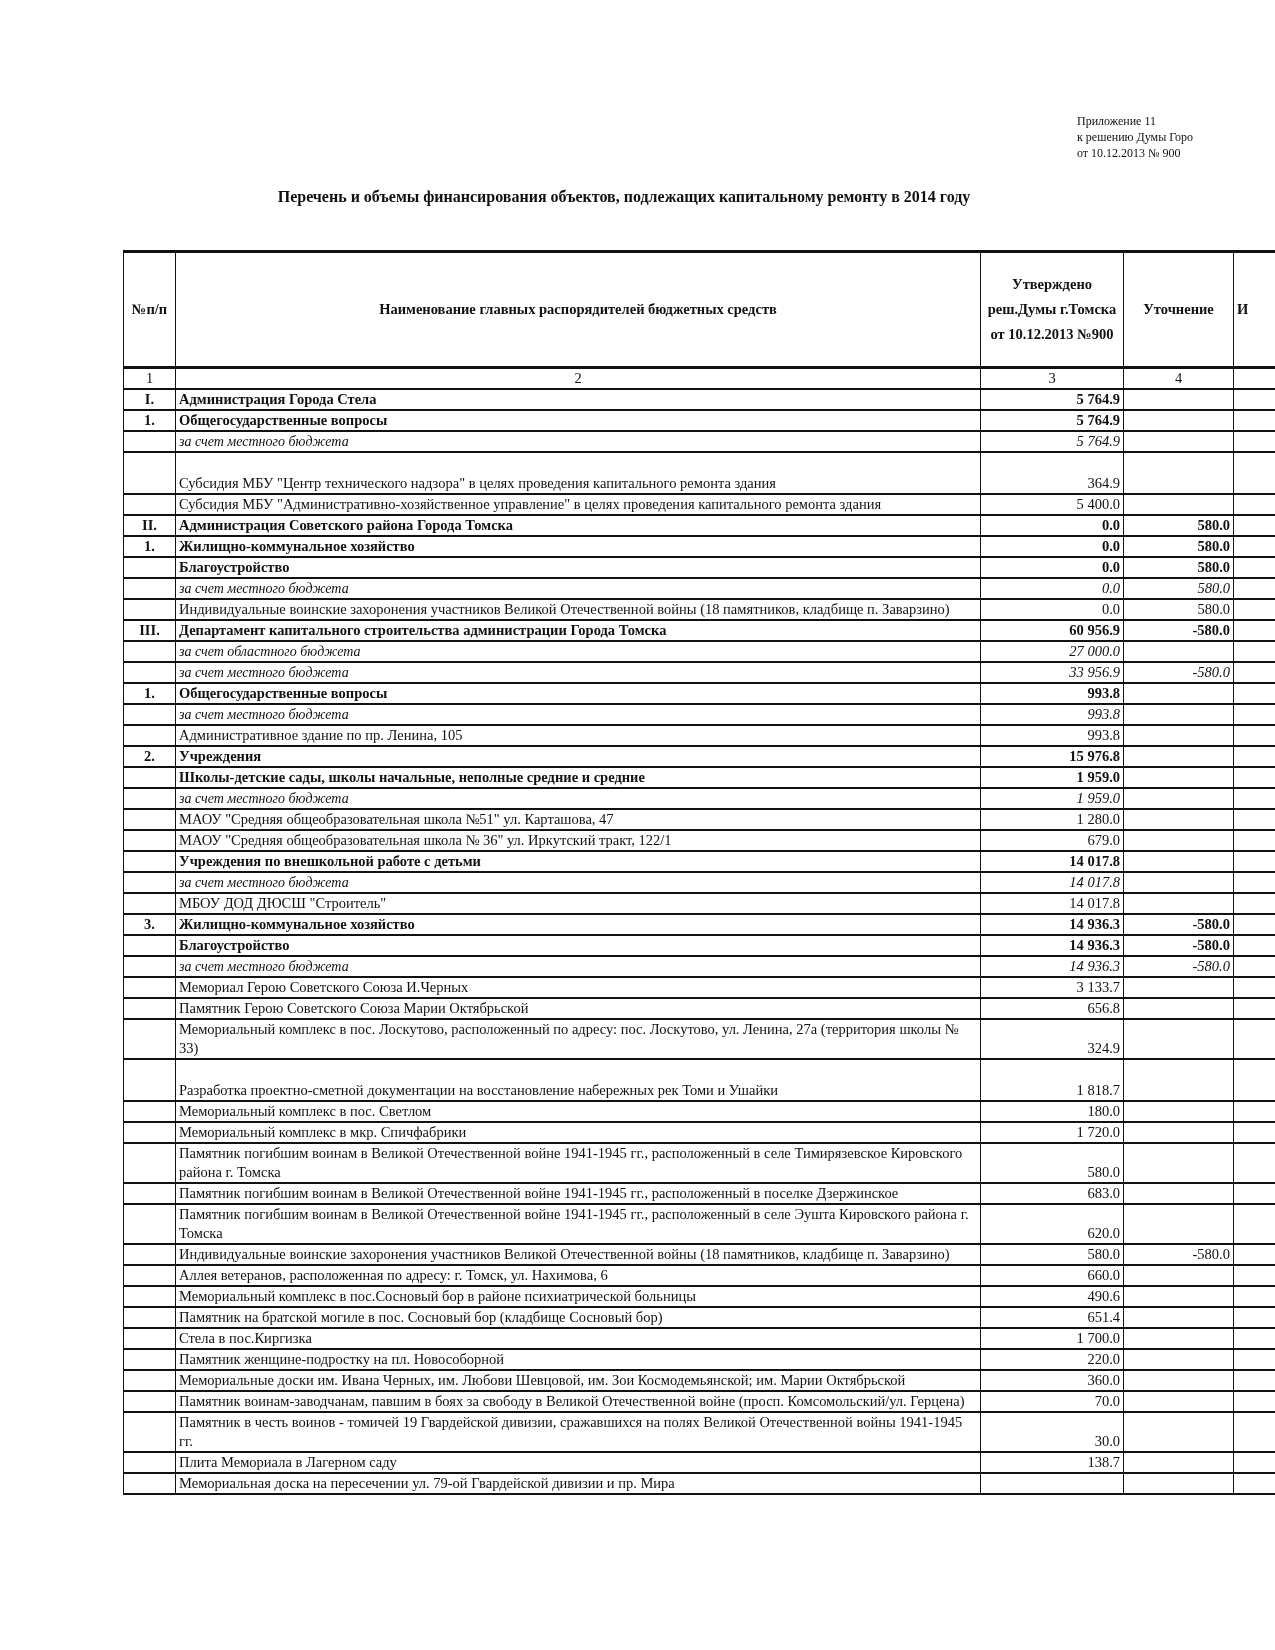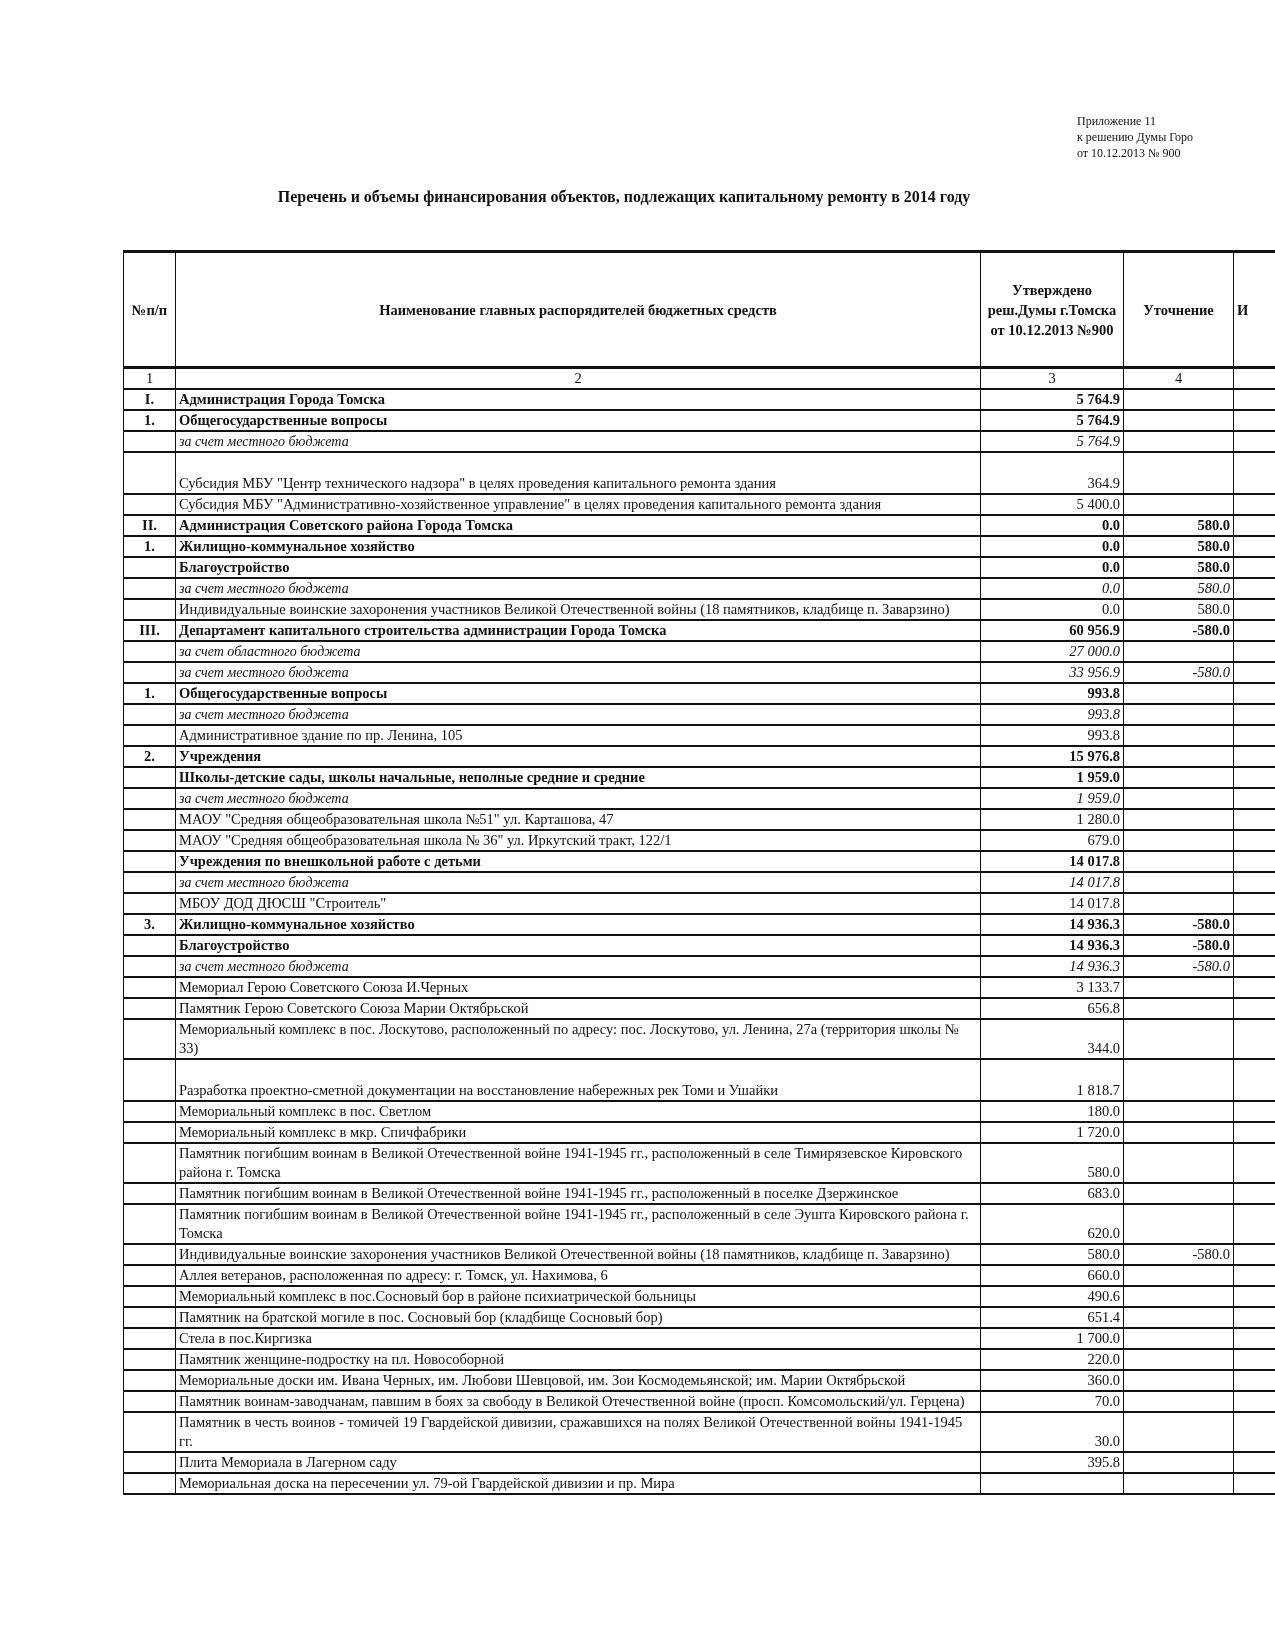--- a/index.html
+++ b/index.html
@@ -2,21 +2,21 @@
 <html><head>
 <meta charset="utf-8">
 <style>
   html, body { margin: 0; padding: 0; background: #ffffff; }
   body { width: 1275px; height: 1650px; position: relative; overflow: hidden;
          font-family: "Liberation Serif", "DejaVu Serif", serif; color: #111; }
   .appendix { position: absolute; left: 1077px; top: 113px; font-size: 12px; line-height: 16px; white-space: nowrap; }
   .title { position: absolute; left: 0; width: 1136px; top: 188px; text-align: center; font-weight: bold; font-size: 16px; padding-left: 112px; box-sizing: border-box; white-space: nowrap; }
   table { position: absolute; left: 123px; top: 250px; border-collapse: collapse; table-layout: fixed; width: 1200px; }
   td, th { border: 1px solid #111; padding: 0 3px; font-size: 14.5px; line-height: 19px; vertical-align: bottom; }
-  th { font-weight: bold; text-align: center; vertical-align: middle; font-size: 14.5px; line-height: 20px; }
+  th { font-weight: bold; text-align: center; vertical-align: middle; font-size: 14.5px; line-height: 25px; }
   thead tr.hdr th { border-top: 3px solid #111; border-bottom: 3px solid #111; height: 113px; }
   tr.nums td { text-align: center; border-bottom: 2.5px solid #111; height: 18px; }
   col.c1 { width: 52px; } col.c2 { width: 805px; } col.c3 { width: 143px; } col.c4 { width: 110px; } col.c5 { width: 90px; }
   td.num { text-align: center; font-weight: bold; }
   td.val { text-align: right; }
   tr.bold td { font-weight: bold; }
   tr.ital td.name { font-style: italic; font-size: 14px; }
   tr.ital td.val { font-style: italic; }
   tr td { border-bottom-width: 2px; }
   .wrap { white-space: normal; }
@@ -52,21 +52,21 @@
       <td>1</td>
       <td>2</td>
       <td>3</td>
       <td>4</td>
       <td></td>
     </tr>
   </thead>
   <tbody id="rows">
       <tr class="bold">
         <td class="num">I.</td>
-        <td class="name wrap">Администрация Города Томска</td>
+        <td class="name wrap">Администрация Города Стела</td>
         <td class="val">5 764.9</td>
         <td class="val"></td>
         <td class=""></td>
       </tr>
       <tr class="bold">
         <td class="num">1.</td>
         <td class="name wrap">Общегосударственные вопросы</td>
         <td class="val">5 764.9</td>
         <td class="val"></td>
         <td class=""></td>
@@ -256,21 +256,21 @@
       <tr>
         <td class="num"></td>
         <td class="name wrap">Памятник Герою Советского Союза Марии Октябрьской</td>
         <td class="val">656.8</td>
         <td class="val"></td>
         <td class=""></td>
       </tr>
       <tr>
         <td class="num"></td>
         <td class="name wrap">Мемориальный комплекс в пос. Лоскутово, расположенный по адресу: пос. Лоскутово, ул. Ленина, 27а (территория школы № 33)</td>
-        <td class="val">344.0</td>
+        <td class="val">324.9</td>
         <td class="val"></td>
         <td class=""></td>
       </tr>
       <tr>
         <td class="num" style="height: 40px;"></td>
         <td class="name wrap" style="height: 40px; margin-left: 26px;">Разработка проектно-сметной документации на восстановление набережных рек Томи и Ушайки</td>
         <td class="val" style="height: 40px;">1 818.7</td>
         <td class="val" style="height: 40px;"></td>
         <td class="" style="height: 40px;"></td>
       </tr>
@@ -368,21 +368,21 @@
       <tr>
         <td class="num"></td>
         <td class="name wrap">Памятник в честь воинов - томичей 19 Гвардейской дивизии, сражавшихся на полях Великой Отечественной войны 1941-1945 гг.</td>
         <td class="val">30.0</td>
         <td class="val"></td>
         <td class=""></td>
       </tr>
       <tr>
         <td class="num"></td>
         <td class="name wrap">Плита Мемориала в Лагерном саду</td>
-        <td class="val">395.8</td>
+        <td class="val">138.7</td>
         <td class="val"></td>
         <td class=""></td>
       </tr>
       <tr>
         <td class="num"></td>
         <td class="name wrap">Мемориальная доска на пересечении ул. 79-ой Гвардейской дивизии и пр. Мира</td>
         <td class="val"></td>
         <td class="val"></td>
         <td class=""></td>
       </tr>

